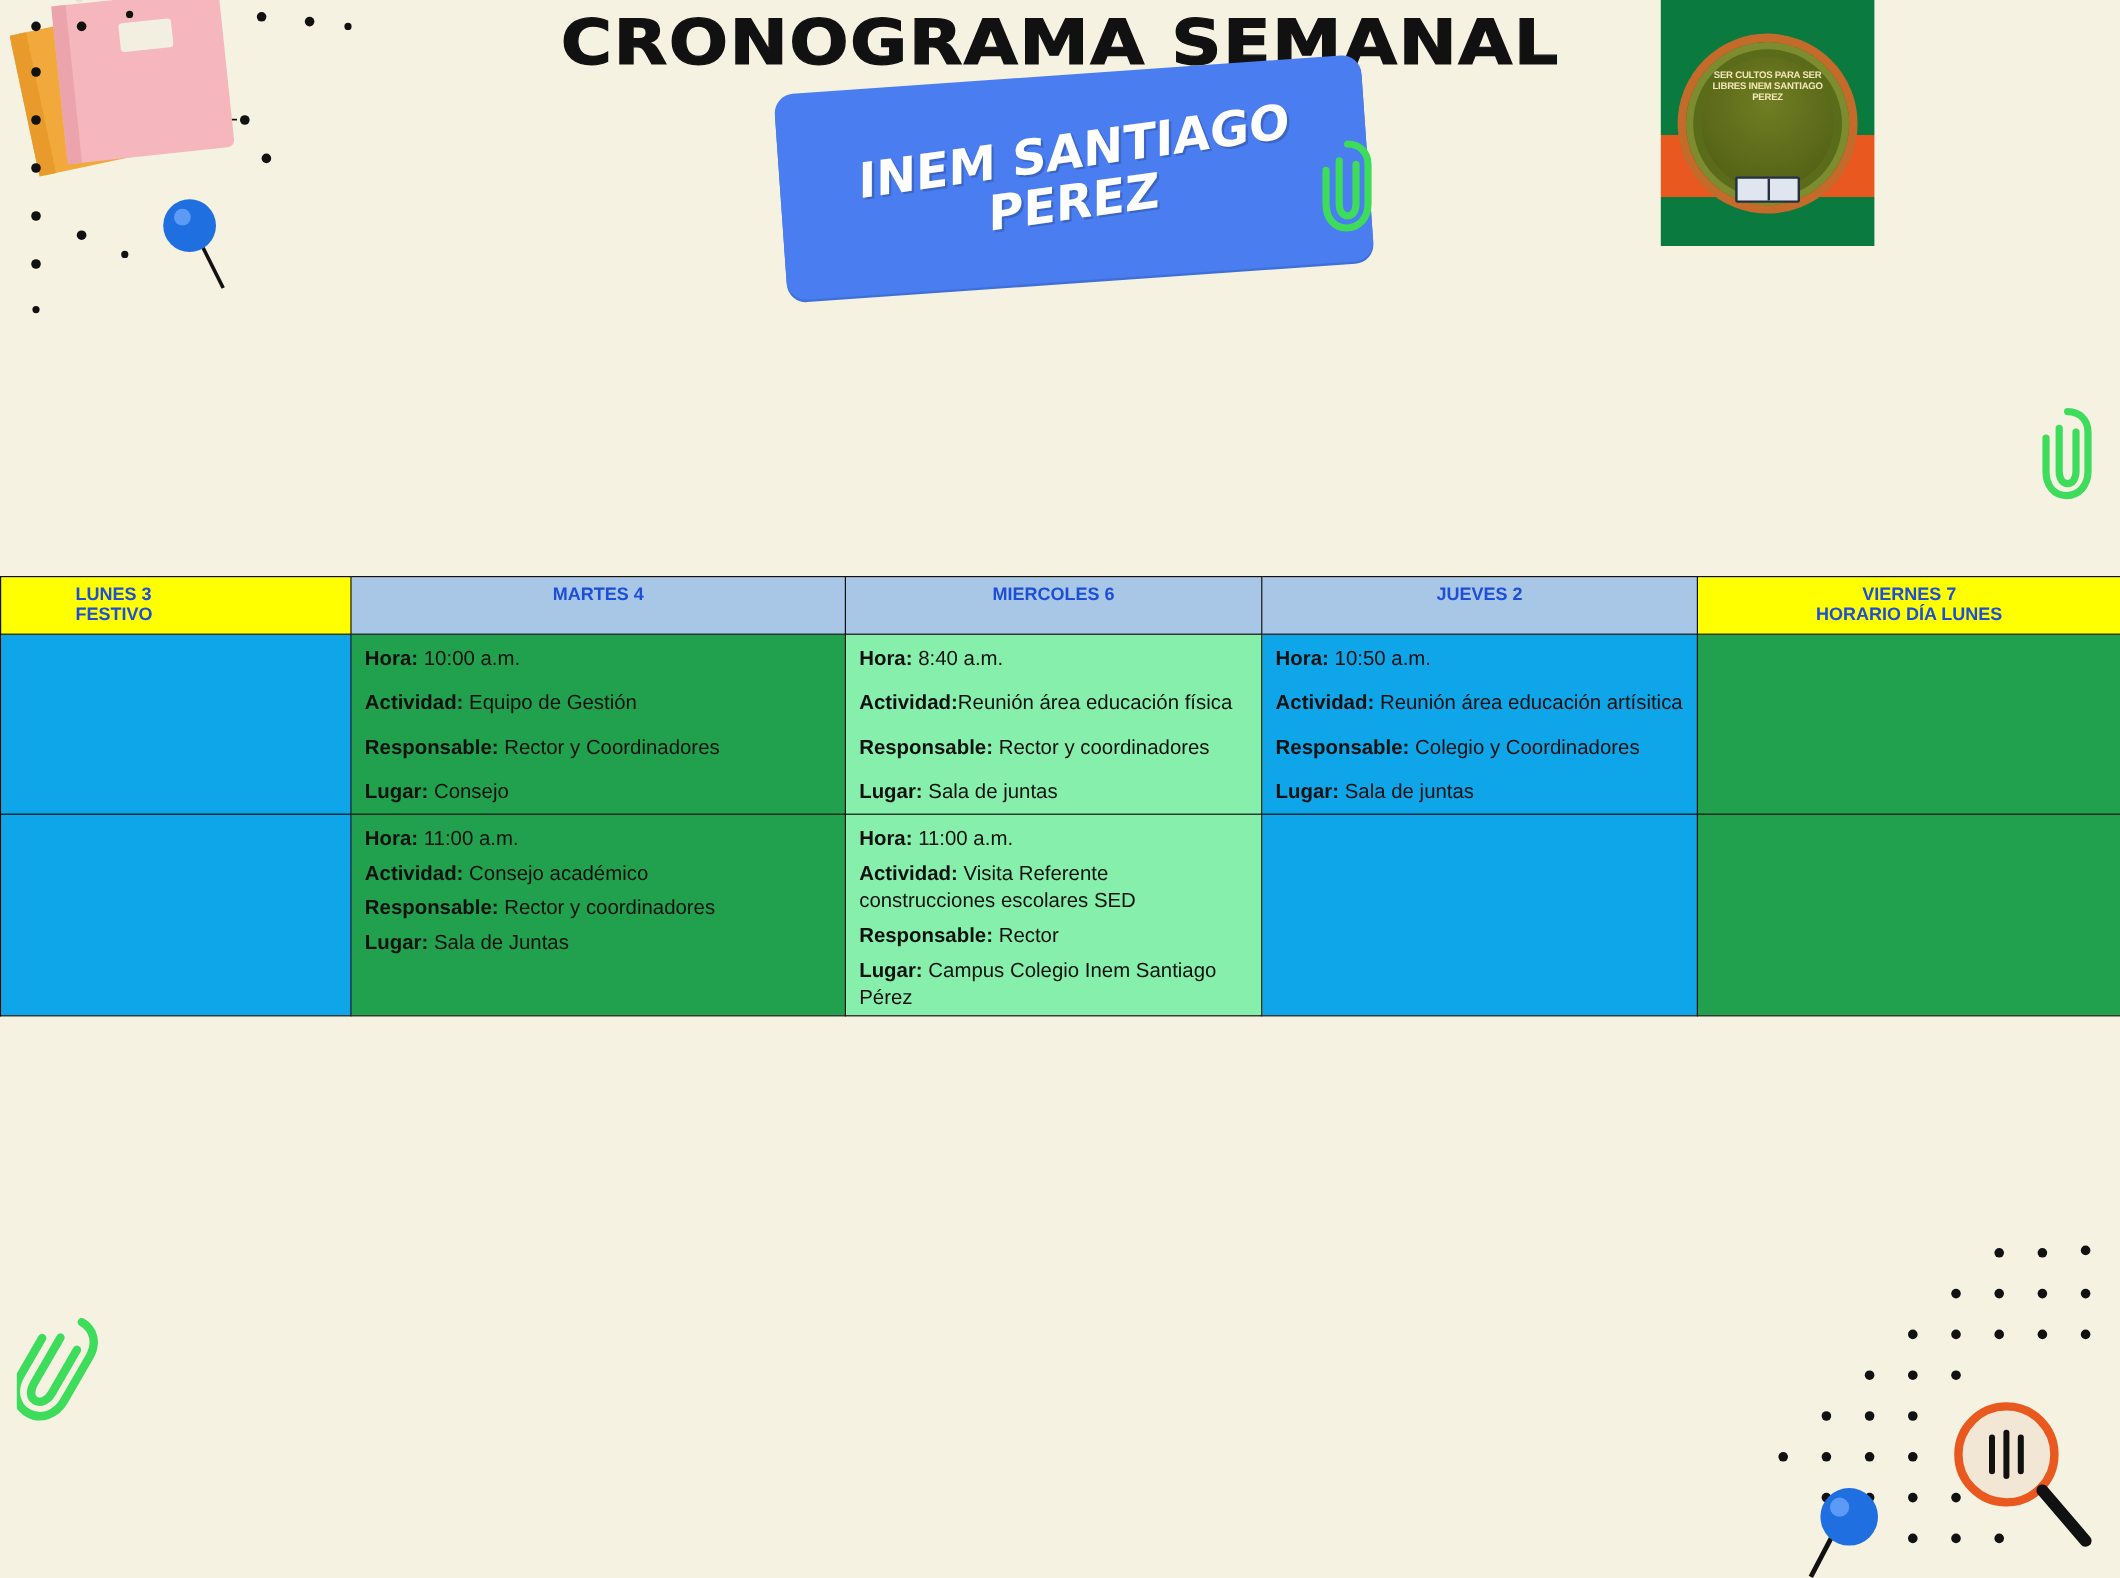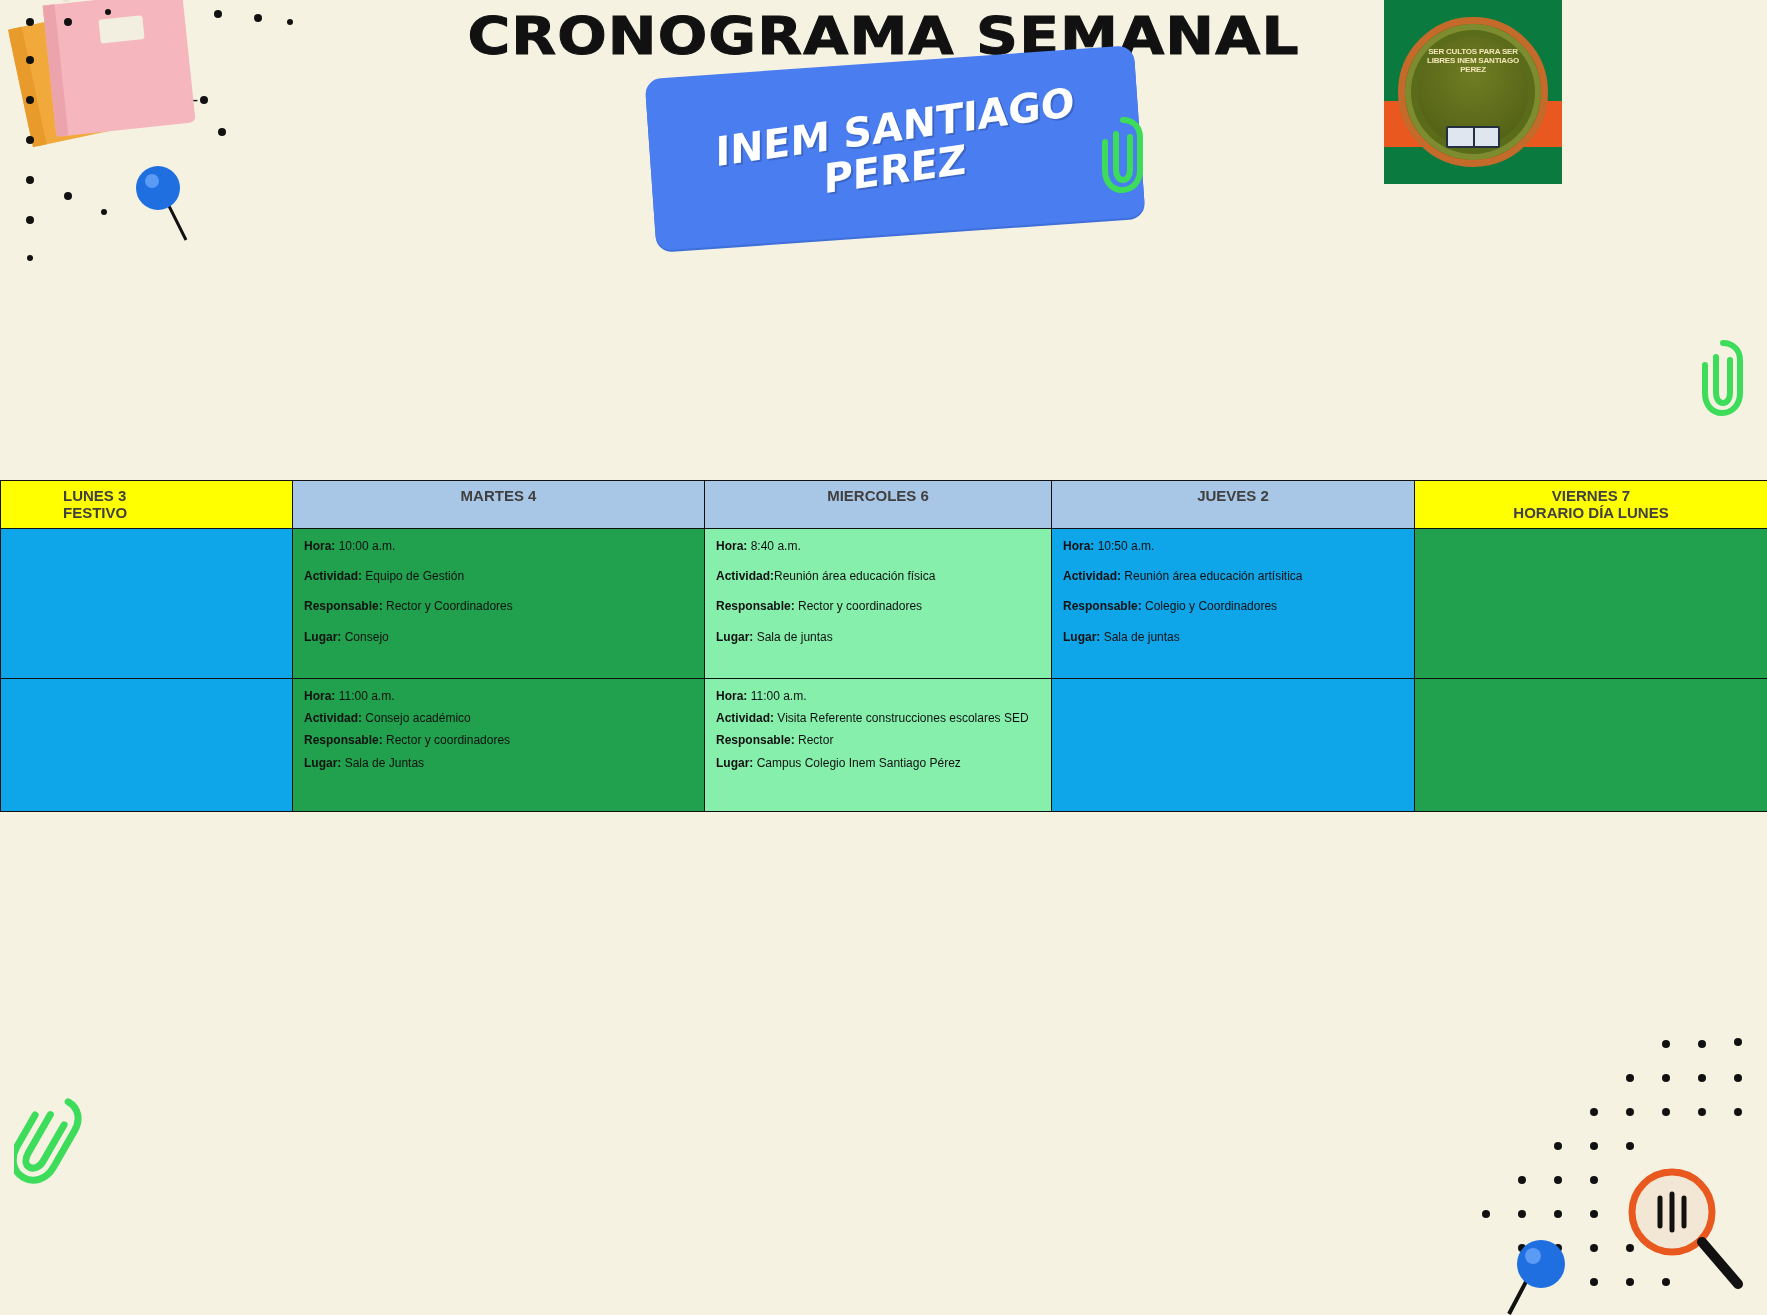--- a/index.html
+++ b/index.html
@@ -71,21 +71,21 @@
     color: #4a7df0;
     font-size: 22px;
   }
 
   
   .logo {
     position: absolute;
     right: 205px;
     top: 0;
     width: 178px;
-    height: 184px;
+    height: 205px;
     background: linear-gradient(#0b7a3e 0 55%, #e8581f 55% 80%, #0b7a3e 80% 100%);
     overflow: hidden;
   }
   .logo .ring {
     position: absolute;
     left: 50%; top: 50%;
     transform: translate(-50%,-50%);
     width: 150px; height: 150px;
     border-radius: 50%;
     background: #5a6b1a;
@@ -148,34 +148,34 @@
   }
   th, td {
     border: 1.5px solid #111;
     vertical-align: top;
   }
   thead th {
     font-size: 15px;
     font-weight: bold;
     text-align: center;
     padding: 6px 4px;
-    color: #404040;
+    color: #1d4ed8;
     height: 48px;
   }
   .col1 { width: 292px; }
   .col2 { width: 412px; }
   .col3 { width: 347px; }
   .col4 { width: 363px; }
   .col5 { width: 353px; }
 
   .hd-yellow { background: #ffff00; }
   .hd-blue { background: #a8c6e5; }
   .hd-yellow-left { text-align: left !important; padding-left: 62px !important; }
 
-  .cell { padding: 8px 10px 1px 10px; font-size: 12px; line-height: 1.35; color: #111; }
+  .cell { padding: 8px 10px 1px 10px; font-size: 17px; line-height: 1.35; color: #111; }
   .cell p { margin: 0 0 14px 0; }
   .cell p:last-child { margin-bottom: 0; }
   .cell b { font-weight: bold; }
   .green { background: #21a04d; }
   .orange { background: #86efac; }
   .white { background: #0ea5e9; }
   .r1 { height: 150px; }
   .r2 { height: 133px; }
   .tight p { margin-bottom: 6px; }
 </style>

